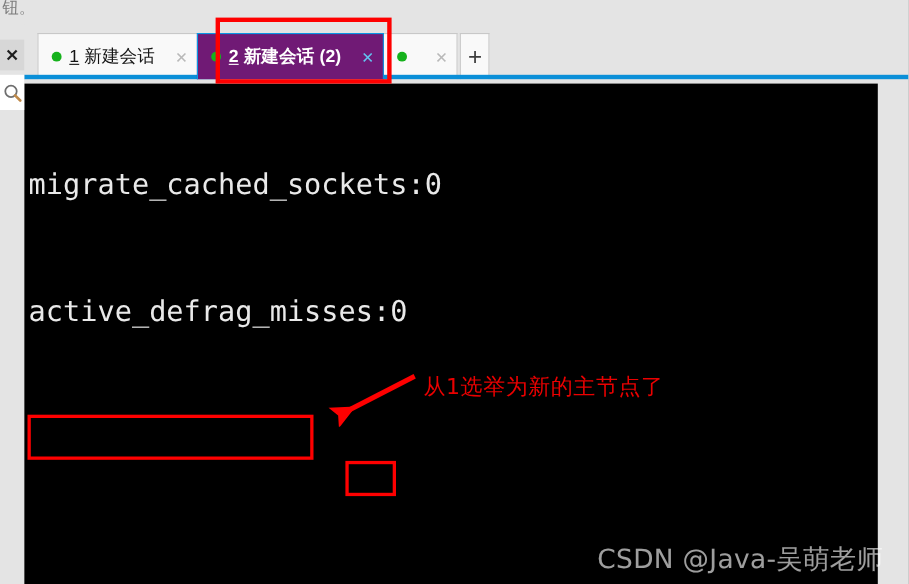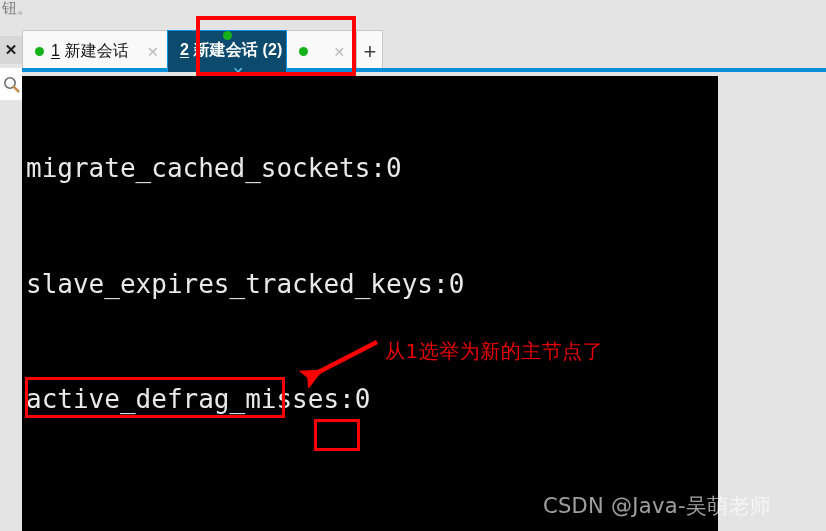--- a/index.html
+++ b/index.html
@@ -67,42 +67,41 @@
 
   
   .tabbar {
     position: absolute;
     left: 22px; top: 22px;
     width: 804px; height: 50px;
     background: #e4e4e4;
   }
   .tabs-wrap {
     position: absolute;
-    left: 0; top: 8px;
+    left: 12px; top: 8px;
     height: 42px;
     display: flex;
     align-items: stretch;
   }
   .tab {
     position: relative;
     display: flex;
     align-items: center;
     height: 42px;
     padding: 0 4px 0 12px;
     background: #f9f9f9;
     border: 1px solid #c8c8c8;
     border-bottom: none;
     margin-right: -1px;
     cursor: default;
   }
   .tab.active {
-    background: #0c4a6e;
+    background: #701a75;
     border-color: #0a96e4;
     z-index: 3;
-    flex-direction: column;
   }
   .tab-dot {
     width: 9px; height: 9px;
     border-radius: 50%;
     background: #16b21c;
     margin-right: 7px;
     flex: 0 0 auto;
   }
   .tab.active .tab-dot { background: #16b21c; }
   .tab-label {
@@ -152,21 +151,21 @@
     position: absolute;
     left: 0; bottom: 0;
     width: 804px; height: 4px;
     background: #0a8fd8;
   }
 
   
   .terminal {
     position: absolute;
     left: 22px; top: 76px;
-    width: 696px; height: 455px;
+    width: 776px; height: 455px;
     background: #000000;
     overflow: hidden;
   }
   .term-lines {
     position: absolute;
     left: 4px; top: -4px;
     font-family: "DejaVu Sans Mono", "Liberation Mono", monospace;
     font-size: 26px;
     line-height: 38.5px;
     color: #e9e9e9;
@@ -202,21 +201,21 @@
     letter-spacing: 0.5px;
   }
 
   .anno-arrow { position: absolute; left: 295px; top: 333px; }
 
   
   .watermark {
     position: absolute;
     left: 543px; top: 492px;
     font-family: "DejaVu Sans", sans-serif;
-    font-size: 21px;
+    font-size: 24px;
     color: rgba(255,255,255,0.62);
     white-space: nowrap;
     z-index: 15;
     letter-spacing: 0.3px;
   }
 </style>
 </head>
 <body>
 
 <div id="app">
@@ -256,21 +255,20 @@
       </div>
 
       <div class="tab-add">+</div>
     </div>
     <div class="tab-underline"></div>
   </div>
 
   <div class="terminal">
     <div class="term-lines">
       <div class="line">migrate_cached_sockets:0</div>
-      <div class="line">slave_expires_tracked_keys:0</div>
       <div class="line">active_defrag_misses:0</div>
       
       
       
       
       
       
       
       
     </div>

